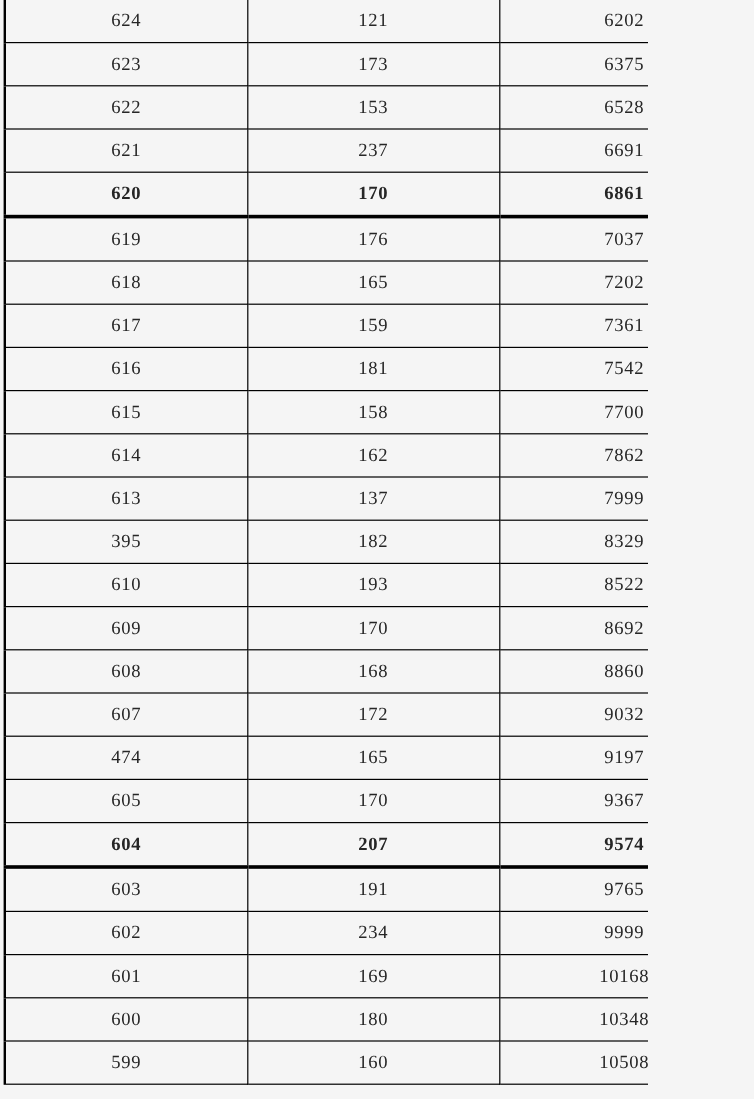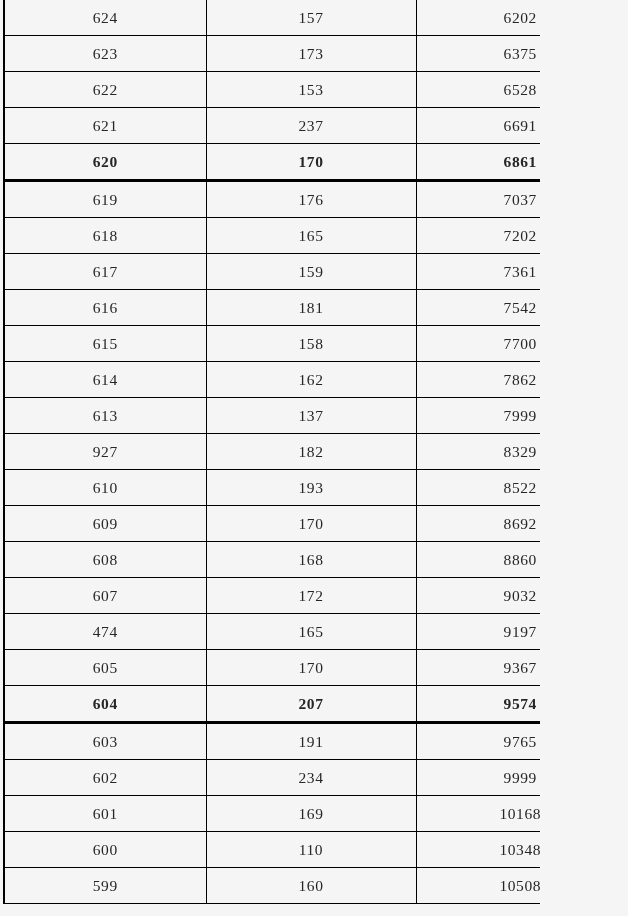--- a/index.html
+++ b/index.html
@@ -75,21 +75,21 @@
 <div id="score-table-wrapper">
   <table class="score-table">
     <colgroup>
       <col class="col-score">
       <col class="col-count">
       <col class="col-cumul">
     </colgroup>
     <tbody id="score-table-body">
         <tr class="group-start">
           <td class="edge-left">624</td>
-          <td>157</td>
+          <td>121</td>
           <td class="edge-right">6202</td>
         </tr>
         <tr>
           <td class="edge-left">623</td>
           <td>173</td>
           <td class="edge-right">6375</td>
         </tr>
         <tr>
           <td class="edge-left">622</td>
           <td>153</td>
@@ -134,21 +134,21 @@
           <td class="edge-left">614</td>
           <td>162</td>
           <td class="edge-right">7862</td>
         </tr>
         <tr>
           <td class="edge-left">613</td>
           <td>137</td>
           <td class="edge-right">7999</td>
         </tr>
         <tr>
-          <td class="edge-left">927</td>
+          <td class="edge-left">395</td>
           <td>182</td>
           <td class="edge-right">8329</td>
         </tr>
         <tr>
           <td class="edge-left">610</td>
           <td>193</td>
           <td class="edge-right">8522</td>
         </tr>
         <tr>
           <td class="edge-left">609</td>
@@ -190,21 +190,21 @@
           <td>234</td>
           <td class="edge-right">9999</td>
         </tr>
         <tr>
           <td class="edge-left">601</td>
           <td>169</td>
           <td class="edge-right">10168</td>
         </tr>
         <tr>
           <td class="edge-left">600</td>
-          <td>110</td>
+          <td>180</td>
           <td class="edge-right">10348</td>
         </tr>
         <tr>
           <td class="edge-left">599</td>
           <td>160</td>
           <td class="edge-right">10508</td>
         </tr>
       </tbody>
   </table>
 </div>

